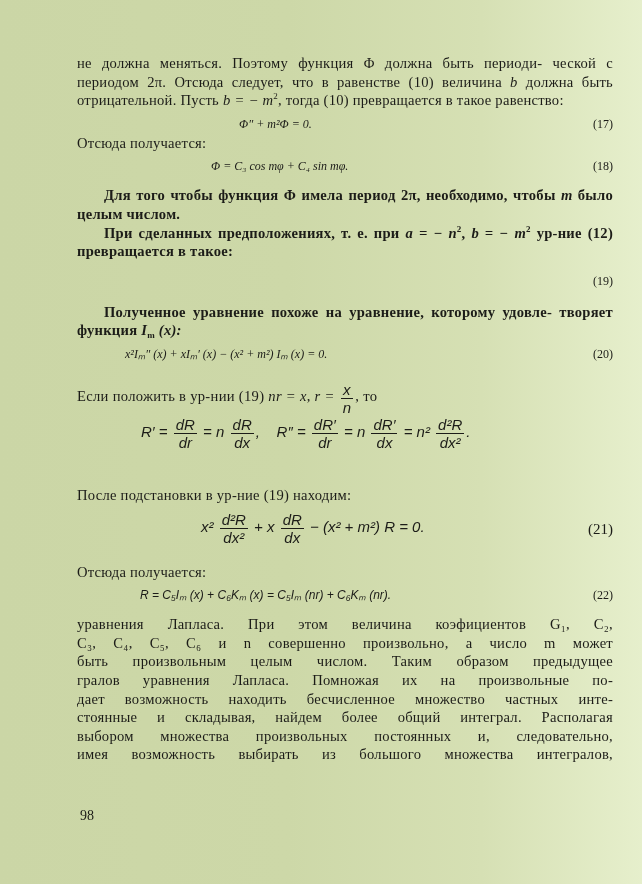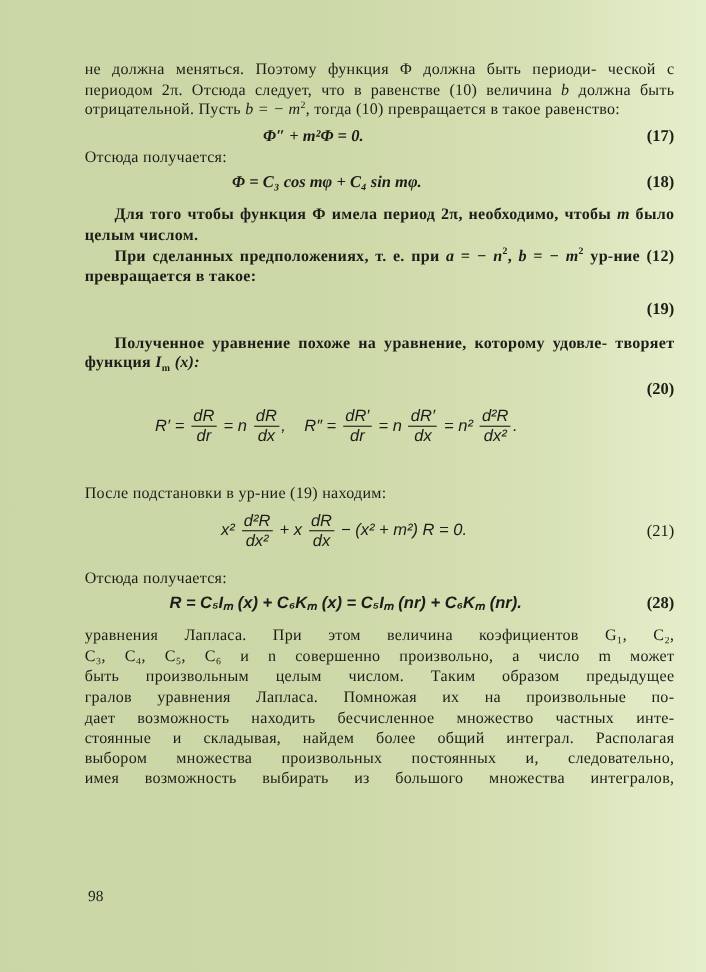--- a/index.html
+++ b/index.html
@@ -6,21 +6,21 @@
   body {
     width:642px; height:884px; overflow:hidden;
     background: linear-gradient(90deg, #cbd6a6 0%, #cdd8a8 45%, #d6e0b4 75%, #e6efcc 100%);
     font-family: "Liberation Serif", serif;
     color:#1c1c18;
     position:relative;
   }
   .page { position:absolute; left:77px; top:54px; width:536px; }
   .p { font-size:14.6px; line-height:18.6px; text-align:justify; margin:0; letter-spacing:0.25px; }
   .p.indent { text-indent:27px;font-weight:bold; }
-  .eq { position:relative; height:20px; font-size:15px; line-height:20px; font-family:"Liberation Serif", serif;font-weight:bold; }
+  .eq { position:relative; height:20px; font-size:12px; line-height:20px; font-family:"Liberation Serif", serif; }
   .eq .body { position:absolute; white-space:nowrap; }
   .eq .num { position:absolute; right:0; }
   i, .it { font-style:italic; }
   sup { font-size:9px; vertical-align: 6px; line-height:0; }
   sub { font-size:9px; vertical-align:-3px; line-height:0; }
   .frac { display:inline-block; vertical-align:middle; text-align:center; margin:0 2px; }
   .frac > span { display:block; line-height:17px; padding:0 2px; font-family:"Liberation Sans", sans-serif; font-style:italic; font-size:15px; }
   .frac > span.top { border-bottom:1px solid #1c1c18; }
   .sans { font-family:"Liberation Sans", sans-serif; font-style:italic; }
   .pagenum { position:absolute; left:80px; top:808px; font-size:14px; }
@@ -62,23 +62,33 @@
   <div class="eq" style="margin-top:10px;">
     <span class="num">(19)</span>
   </div>
 
   <p class="p indent" style="margin-top:12px;">
     <span>Полученное уравнение похоже на уравнение, которому удовле-</span>
     <span>творяет функция </span><i>I</i><sub>m</sub><i> (x):</i>
   </p>
 
   <div class="eq" style="margin-top:4px;">
+    <span class="body it" style="left:48px;">x²Iₘ″ (x) + xIₘ′ (x) − (x² + m²) Iₘ (x) = 0.</span>
     <span class="num">(20)</span>
   </div>
 
+  <div style="margin-top:6px; height:40px; position:relative; font-size:14.6px;">
+    <span style="position:absolute; top:11px; left:0; letter-spacing:0.3px;">
+      <span>Если положить в ур-нии (19) </span><i>nr = x</i><span>, </span><i>r =</i>
+      <span class="frac" style="vertical-align:-12px;">
+        <span class="top">x</span>
+        <span>n</span>
+      </span><span>, то</span>
+    </span>
+  </div>
 
   <div style="margin-top:6px; height:42px; position:relative; font-size:15px;">
     <div style="position:absolute; left:64px; top:0; white-space:nowrap;" class="sans">
       <span>R′ =</span>
       <span class="frac"><span class="top">dR</span><span>dr</span></span>
       <span>= n</span>
       <span class="frac"><span class="top">dR</span><span>dx</span></span><span>,</span>
       &nbsp;&nbsp;
       <span>R″ =</span>
       <span class="frac"><span class="top">dR′</span><span>dr</span></span>
@@ -98,22 +108,22 @@
       <span>+ x</span>
       <span class="frac"><span class="top">dR</span><span>dx</span></span>
       <span>− (x² + m²) R = 0.</span>
     </div>
     <span style="position:absolute; right:0; top:10px;">(21)</span>
   </div>
 
   <p class="p" style="margin-top:10px;"><span>Отсюда получается:</span></p>
 
   <div class="eq" style="margin-top:4px;">
-    <span class="body sans" style="left:77px;">R = C₅Iₘ (x) + C₆Kₘ (x) = C₅Iₘ (nr) + C₆Kₘ (nr).</span>
-    <span class="num">(28)</span>
+    <span class="body sans" style="left:63px;">R = C₅Iₘ (x) + C₆Kₘ (x) = C₅Iₘ (nr) + C₆Kₘ (nr).</span>
+    <span class="num">(22)</span>
   </div>
 
   <div style="margin-top:10px;">
     <div class="p" style="text-align-last:justify;">уравнения Лапласа. При этом величина коэфициентов G₁, C₂,</div>
     <div class="p" style="text-align-last:justify;">C₃, C₄, C₅, C₆ и n совершенно произвольно, а число m может</div>
     <div class="p" style="text-align-last:justify;">быть произвольным целым числом. Таким образом предыдущее</div>
     <div class="p" style="text-align-last:justify;">гралов уравнения Лапласа. Помножая их на произвольные по-</div>
     <div class="p" style="text-align-last:justify;">дает возможность находить бесчисленное множество частных инте-</div>
     <div class="p" style="text-align-last:justify;">стоянные и складывая, найдем более общий интеграл. Располагая</div>
     <div class="p" style="text-align-last:justify;">выбором множества произвольных постоянных и, следовательно,</div>

